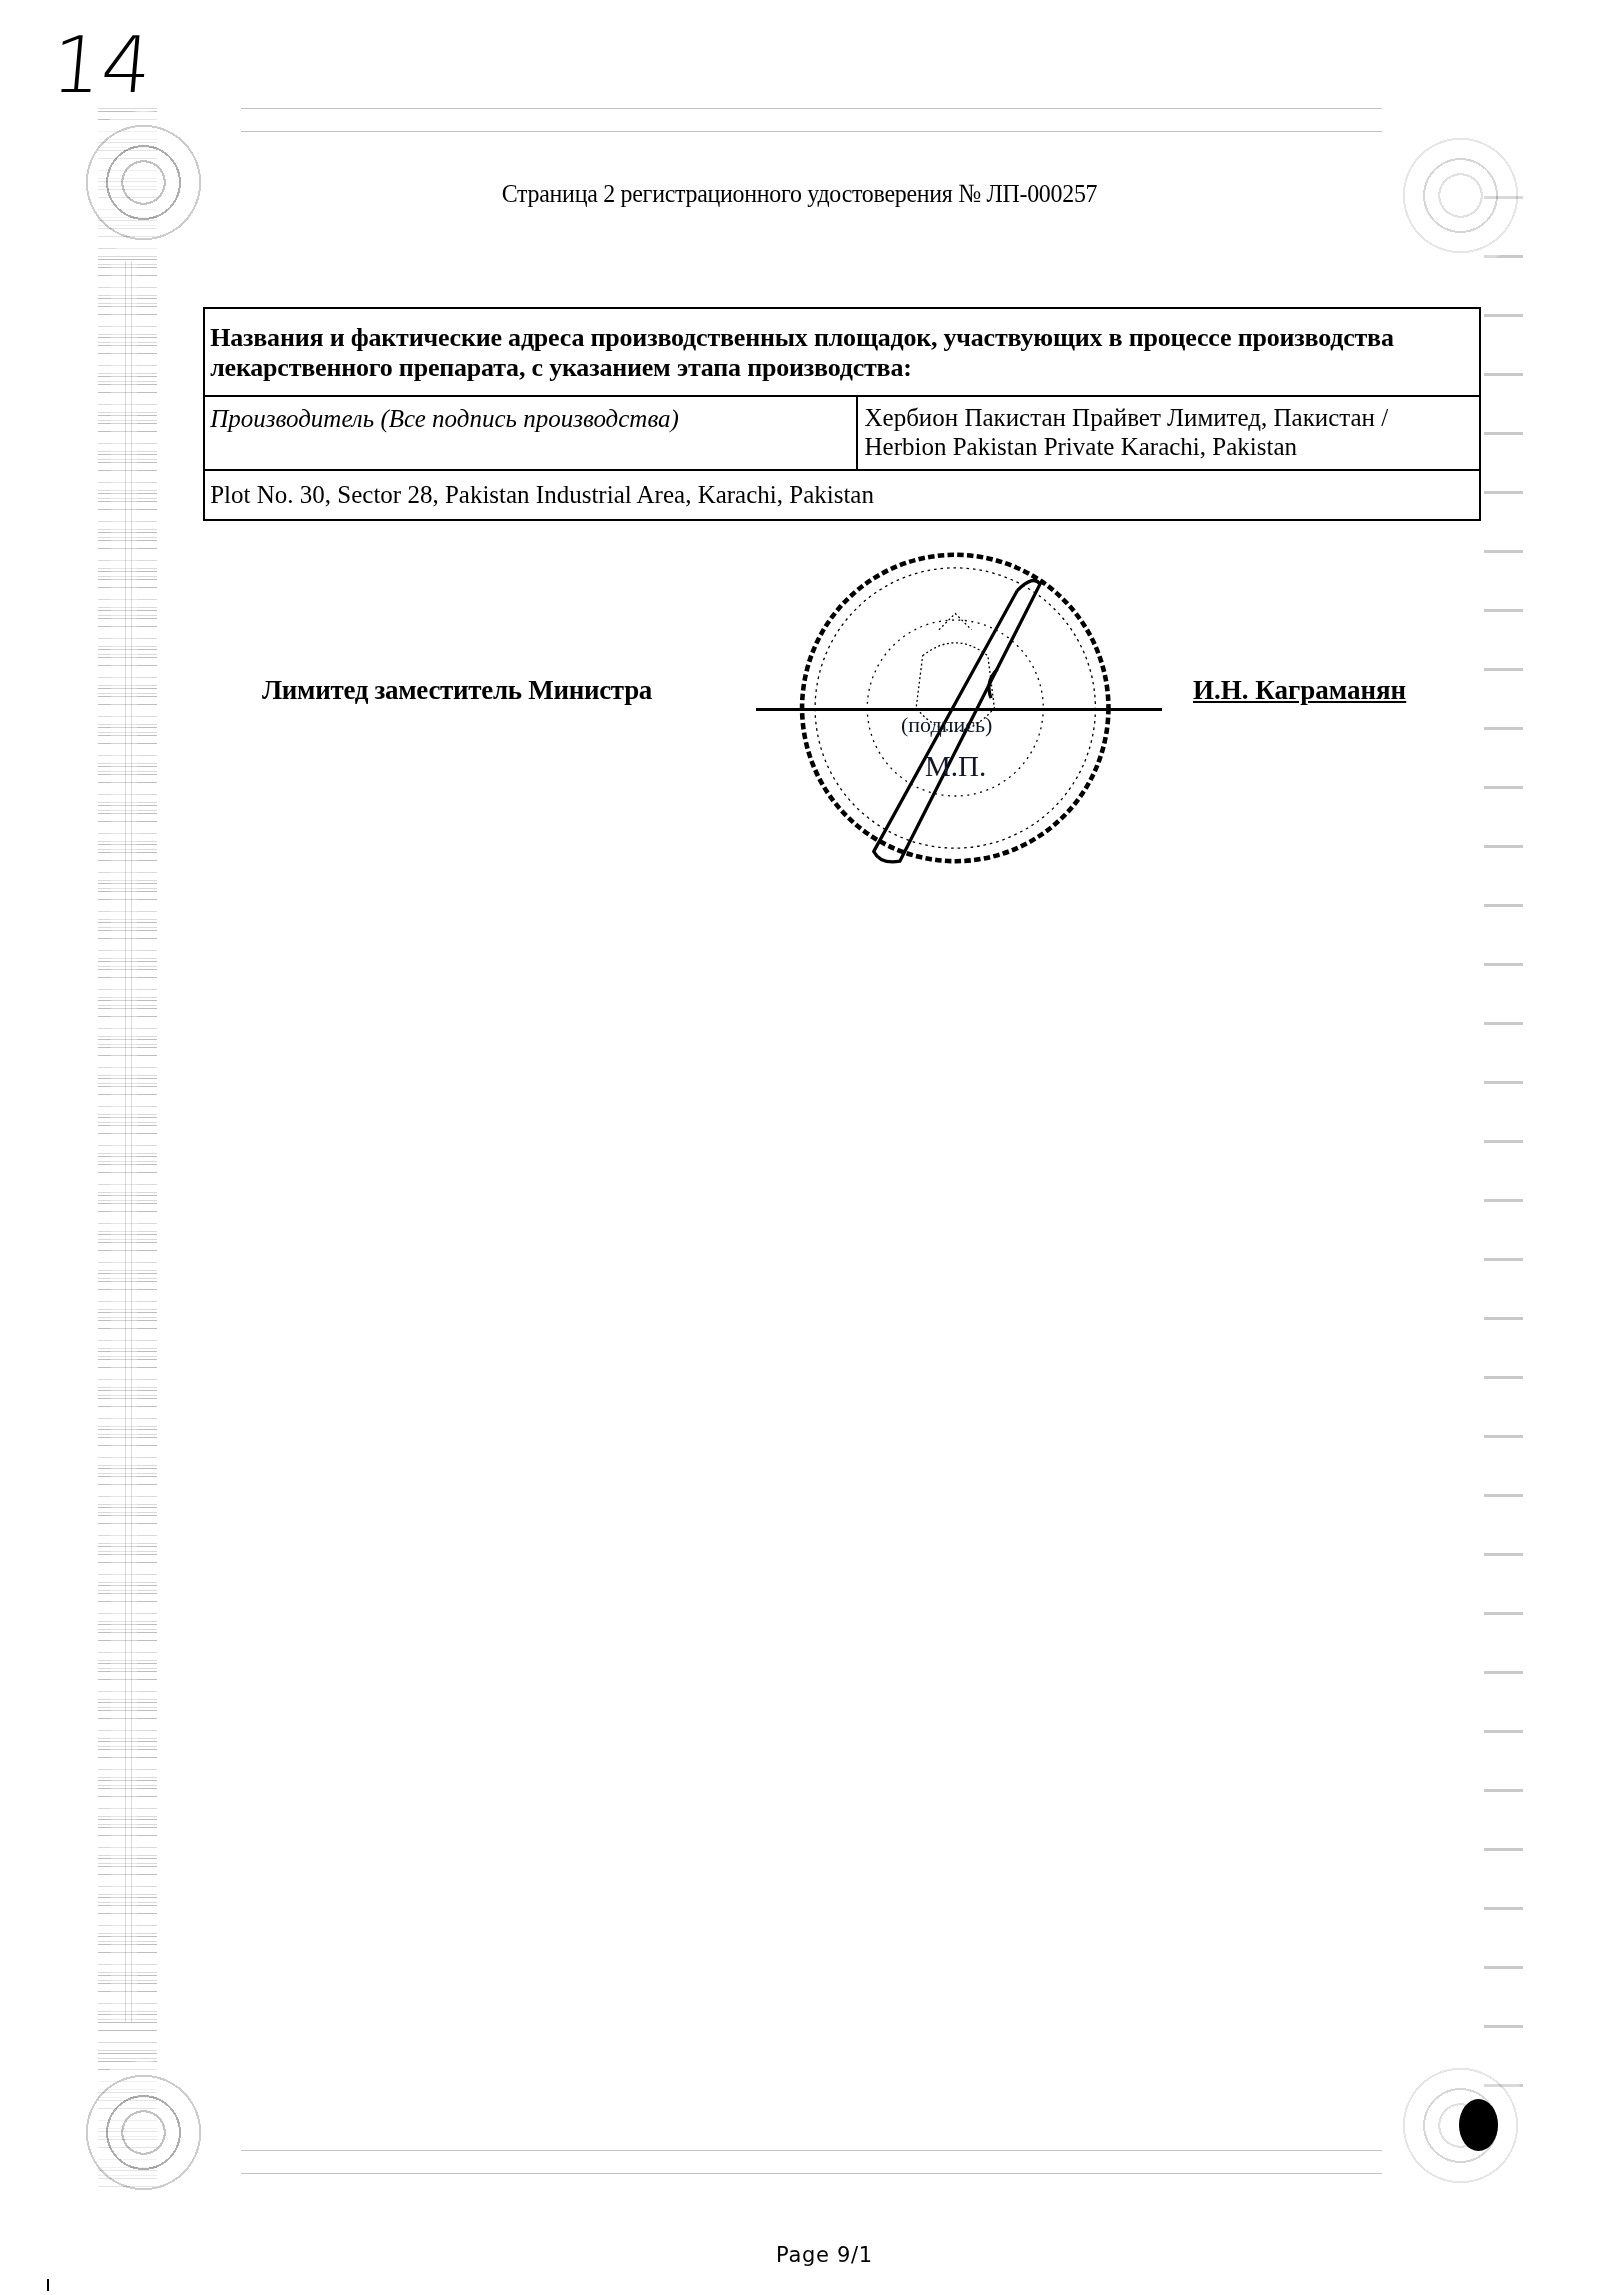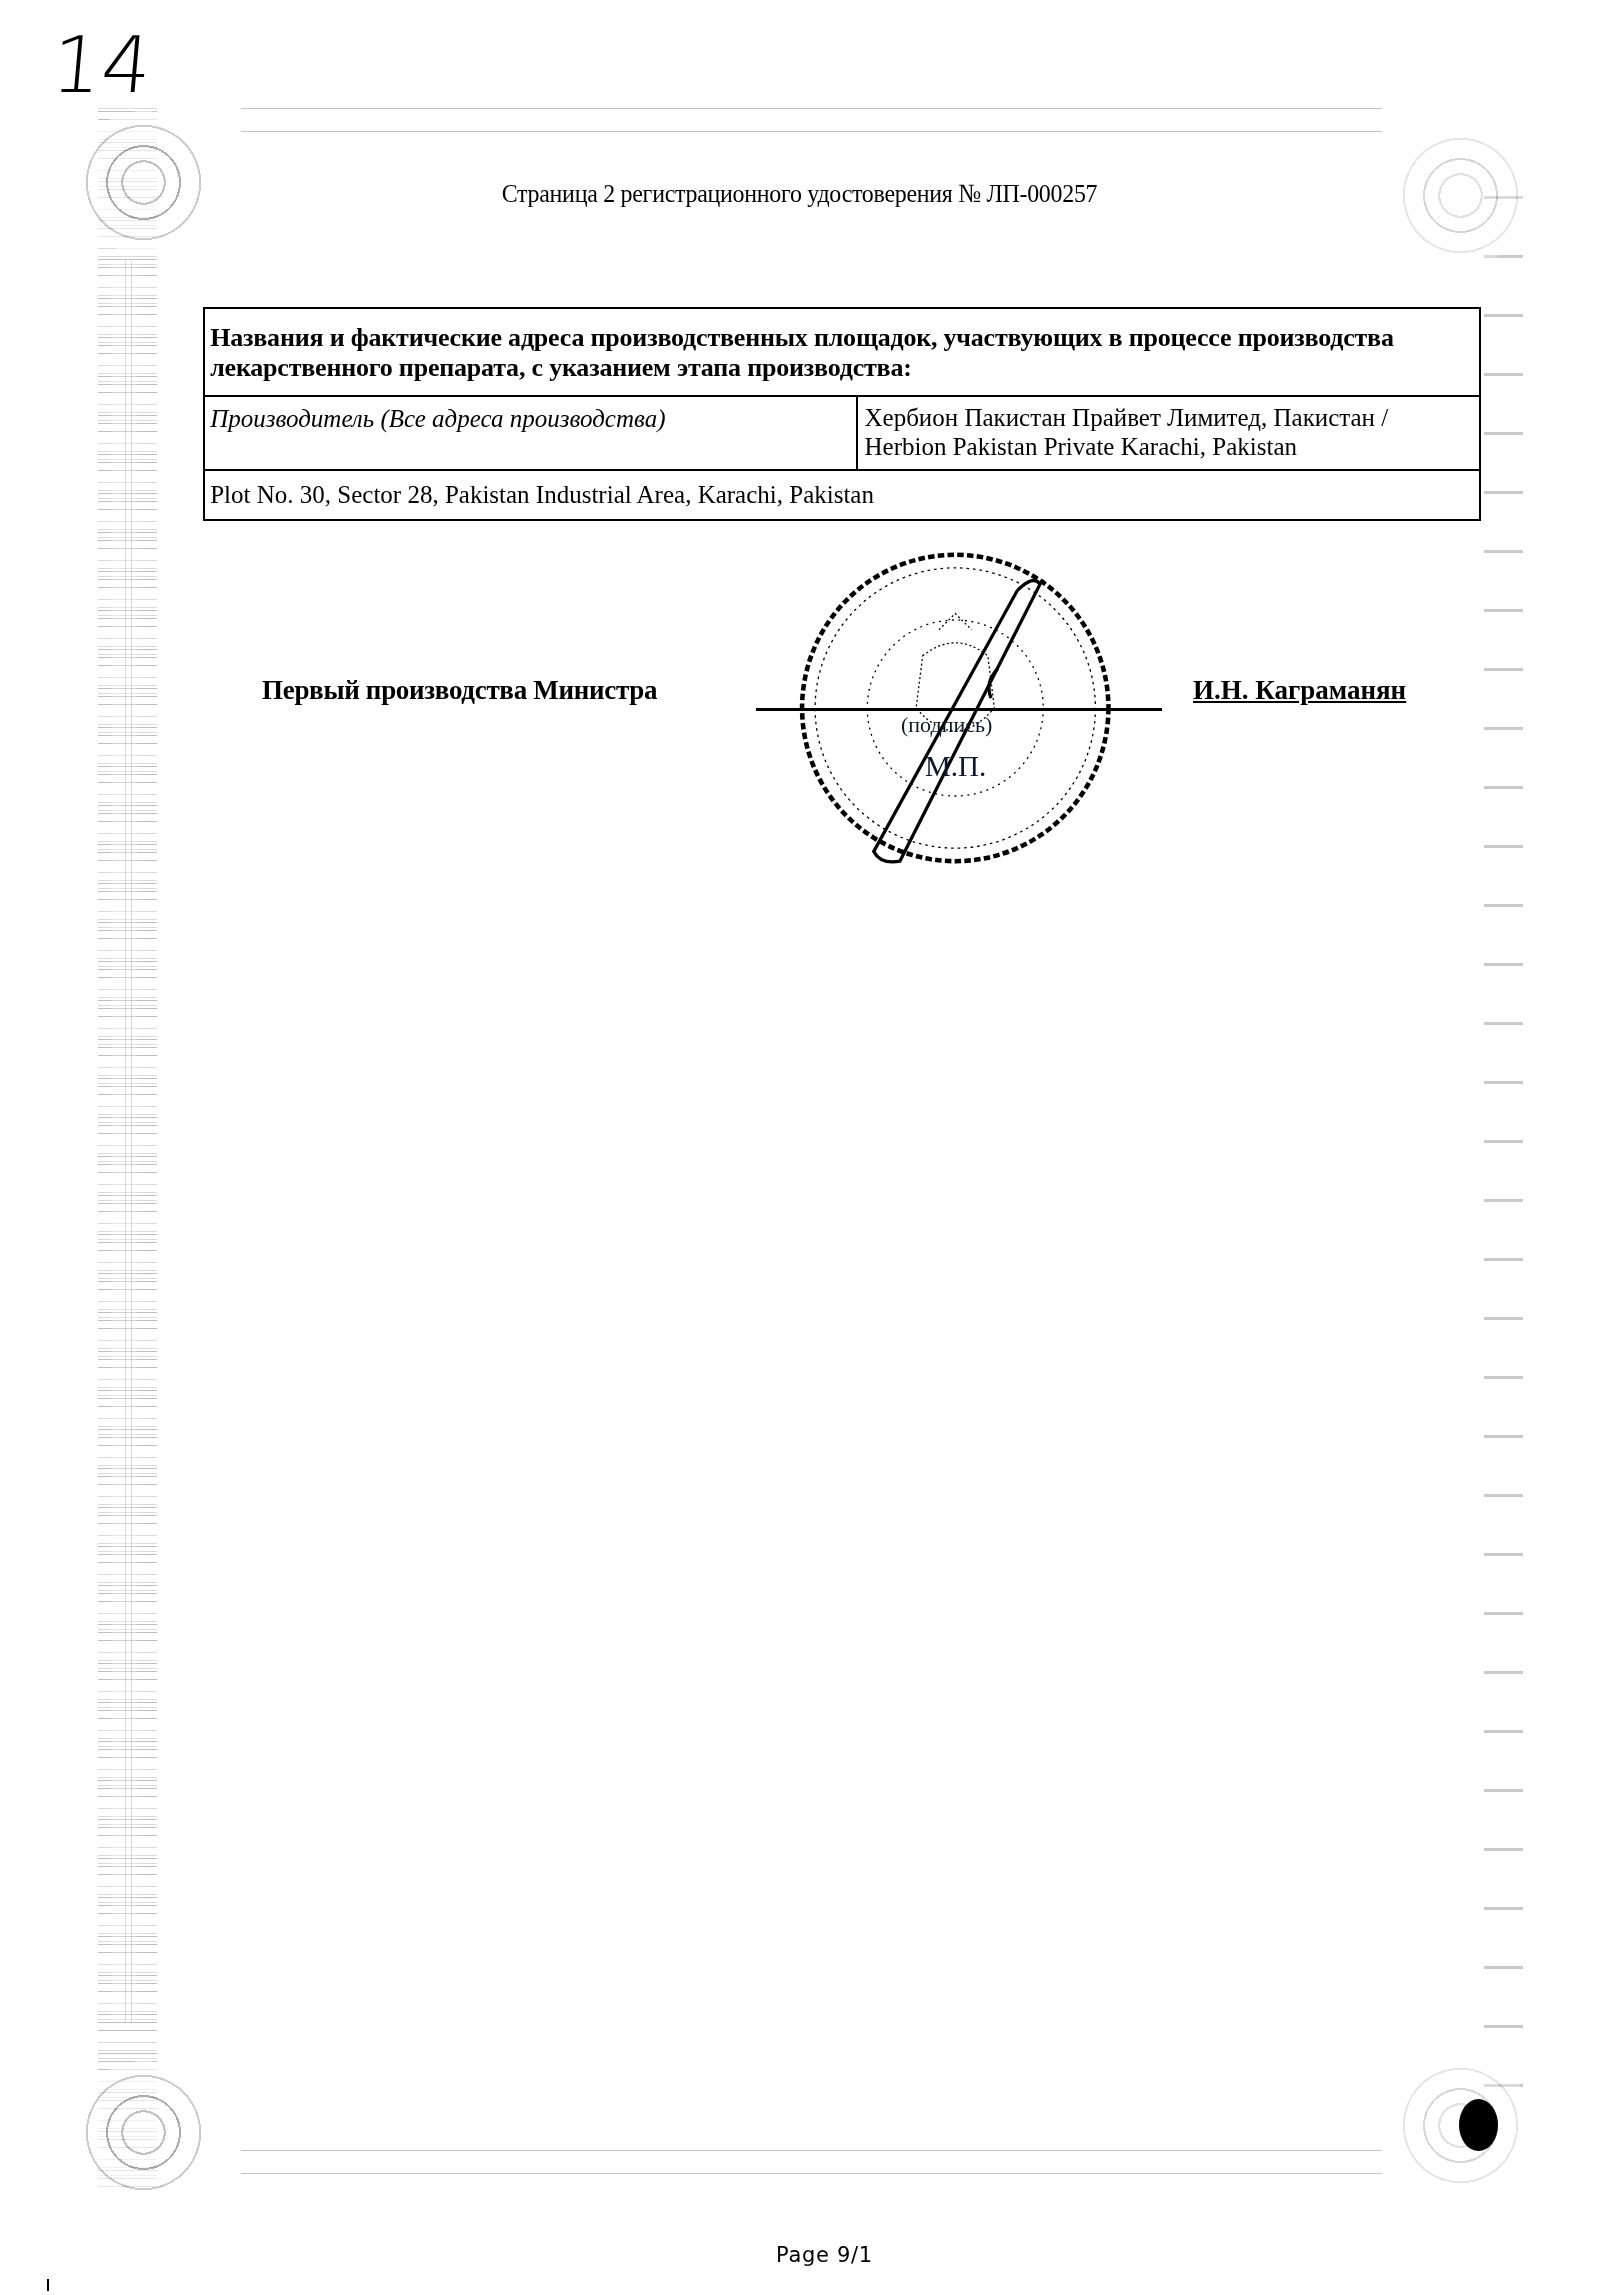--- a/index.html
+++ b/index.html
@@ -118,21 +118,21 @@
 <div class="rosette br"></div>
 <div class="blot"></div>
 
 <div class="page-heading">Страница  2 регистрационного удостоверения № ЛП-000257</div>
 
 <div class="table">
   <div class="row">
     <div class="header-cell">Названия и фактические адреса производственных площадок, участвующих в процессе производства лекарственного препарата, с указанием этапа производства:</div>
   </div>
   <div class="row">
-    <div class="cell-left">Производитель (Все адреса производства)</div>
+    <div class="cell-left">Производитель (Все подпись производства)</div>
     <div class="cell-right">
       <div>Хербион Пакистан Прайвет Лимитед, Пакистан /</div>
       <div>Herbion Pakistan Private Karachi, Pakistan</div>
     </div>
   </div>
   <div class="row">
     <div class="cell-full">Plot No. 30, Sector 28, Pakistan Industrial Area, Karachi, Pakistan</div>
   </div>
 </div>
 
@@ -144,20 +144,20 @@
     <path d="M225 170 q50 -40 100 0 l10 80 q-60 70 -120 0 z"></path>
     <path d="M250 130 l25 -25 l25 25"></path>
   </g>
   <path d="M370 70 L150 470 Q160 490 190 485 L405 60 Q395 45 370 70" fill="none" stroke="#000" stroke-width="5"></path>
   <path d="M340 190 Q320 210 330 235" fill="none" stroke="#000" stroke-width="5"></path>
 </svg>
 <div class="stamp-caption signature">(подпись)</div>
 <div class="stamp-caption mp">М.П.</div>
 
 <div class="signature-block">
-  <div class="sig-title">Первый производства Министра</div>
+  <div class="sig-title">Лимитед заместитель Министра</div>
   <div class="sig-line"></div>
   <div class="sig-name">И.Н. Каграманян</div>
 </div>
 
 <div class="left-tick"></div>
 <div class="footer-page">Page  9/1</div>
 
 
 </body></html>

